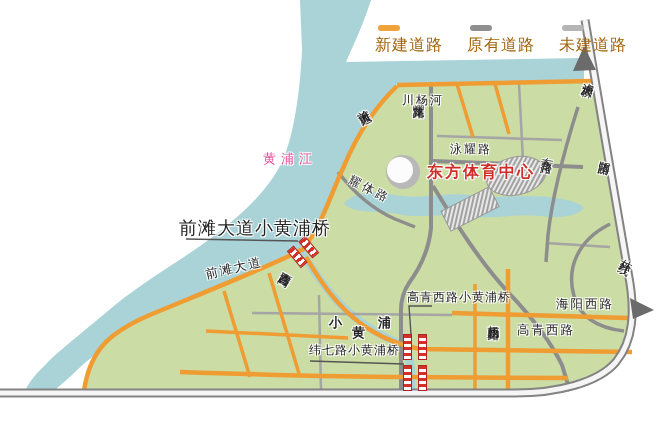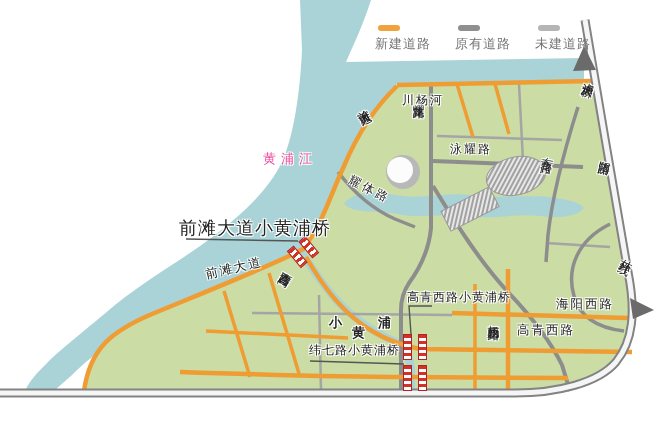--- a/index.html
+++ b/index.html
@@ -17,21 +17,21 @@
   .riverlbl{font-size:13px;color:#ec4899;letter-spacing:5px;}
   .char{position:absolute;font-size:13px;font-weight:600;
     text-shadow:-1px -1px 0 #fff,1px -1px 0 #fff,-1px 1px 0 #fff,1px 1px 0 #fff;}
   
   #legend{position:absolute;left:375px;top:25px;display:flex;gap:24px;}
   .leg-item{display:flex;flex-direction:column;}
   .leg-bar{width:22px;height:6px;border-radius:3px;margin:0 0 4px 3px;}
   .leg-bar.sw-new{background:#f0a23c;}
   .leg-bar.sw-old{background:#8f8f8f;}
   .leg-bar.sw-future{background:#b5b5b5;}
-  .leg-label{font-size:13px;letter-spacing:1px;color:#737373;}
+  .leg-label{font-size:16px;letter-spacing:1px;color:#a16207;}
   
   .bridge{position:absolute;display:flex;gap:6px;}
   .bridge .bar{
     width:7px;height:24px;border:1px solid #b02320;
     background:repeating-linear-gradient(180deg,#d43028 0 3px,#ffffff 3px 6px);
   }
   .bridge.diag{transform:rotate(-40deg);}
   .bridge.diag .bar{height:20px;}
 </style>
 </head>
@@ -148,20 +148,21 @@
     <span class="bar"></span>
     <span class="bar"></span>
   </div>
 
   <div class="lbl" style="left:402px;top:52px;letter-spacing:2px;margin-top:42px;">川杨河</div>
   <div class="lbl riverlbl" style="left:263px;top:152px;">黄浦江</div>
   <span class="char" style="left:329px;top:314px;">小</span>
   <span class="char" style="left:352px;top:324px;">黄</span>
   <span class="char" style="left:378px;top:314px;">浦</span>
 
+  <div class="lbl poi" style="left:427px;top:164px;">东方体育中心</div>
 
   <div class="lbl v" style="left:350px;top:103px;transform:rotate(-28deg);transform-origin:top center;letter-spacing:1px;">前滩大道</div>
   <div class="lbl" style="left:205px;top:262px;transform:rotate(-13deg);letter-spacing:2px;font-size:12.5px;">前滩大道</div>
   <div class="lbl v" style="left:412px;top:95px;letter-spacing:1px;">耀龙路</div>
   <div class="lbl" style="left:438px;top:143px;letter-spacing:2px;padding-left:12px;">泳耀路</div>
   <div class="lbl v" style="left:543px;top:147px;transform:rotate(9deg);transform-origin:top center;letter-spacing:3px;">东育路</div>
   <div class="lbl" style="left:347px;top:183px;transform:rotate(27deg);letter-spacing:3px;">耀体路</div>
   <div class="lbl v" style="left:286px;top:266px;transform:rotate(30deg);transform-origin:top center;">高青西路</div>
   <div class="lbl" style="left:515px;top:298px;letter-spacing:2px;font-size:12.5px;padding-left:41px;">海阳西路</div>
   <div class="lbl" style="left:517px;top:324px;letter-spacing:2px;font-size:12.5px;">高青西路</div>

